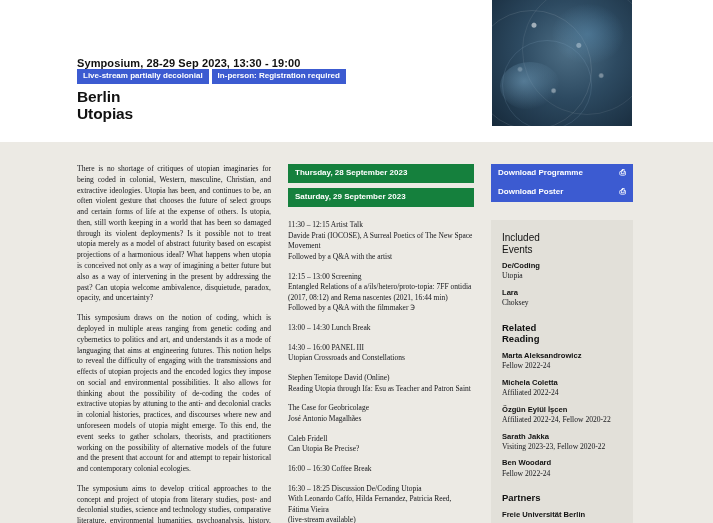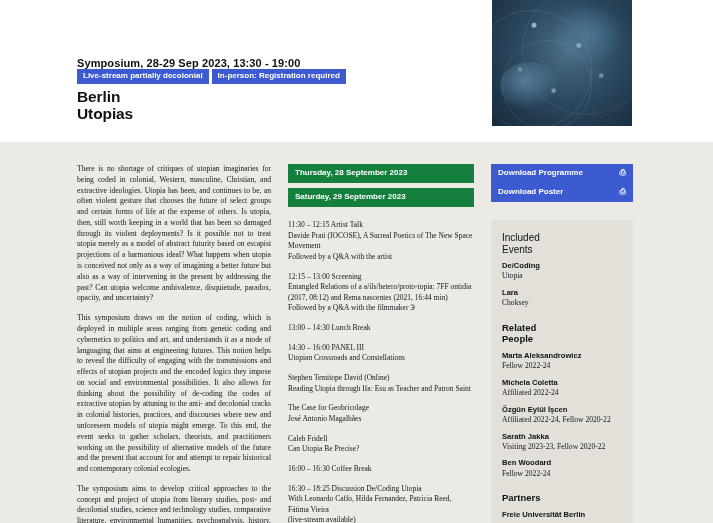--- a/index.html
+++ b/index.html
@@ -304,21 +304,21 @@
           <span class="nm">De/Coding</span>
           <span class="sub">Utopia</span>
         </div>
         <div class="rail-entry">
           <span class="nm">Lara</span>
           <span class="sub">Choksey</span>
         </div>
 
         <div class="rail-h rail-h2">
           <div>Related</div>
-          <div>People</div>
+          <div>Reading</div>
         </div>
         <div class="rail-entry">
           <span class="nm">Marta Aleksandrowicz</span>
           <span class="sub">Fellow 2022-24</span>
         </div>
         <div class="rail-entry">
           <span class="nm">Michela Coletta</span>
           <span class="sub">Affiliated 2022-24</span>
         </div>
         <div class="rail-entry">

